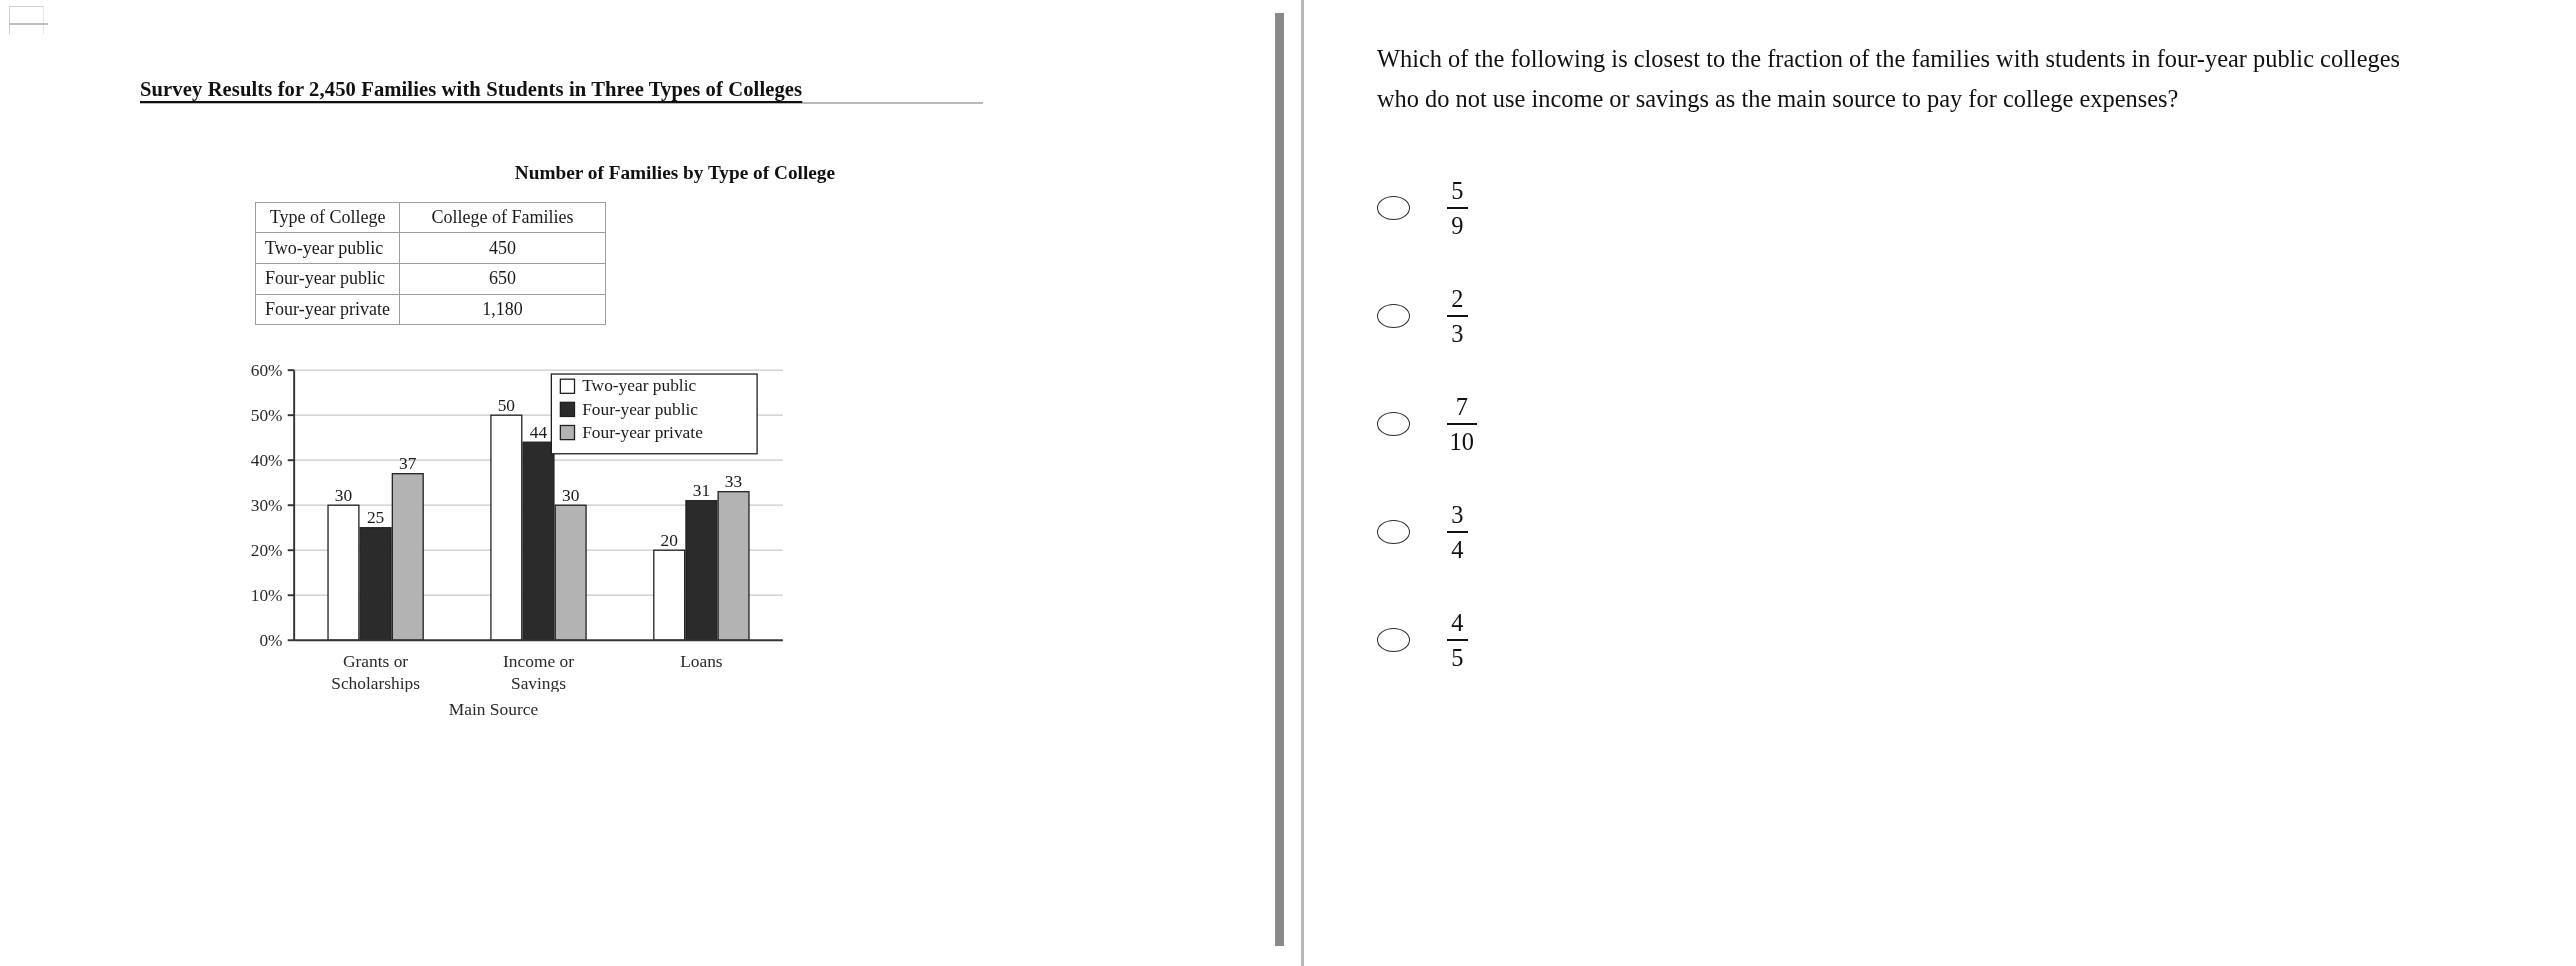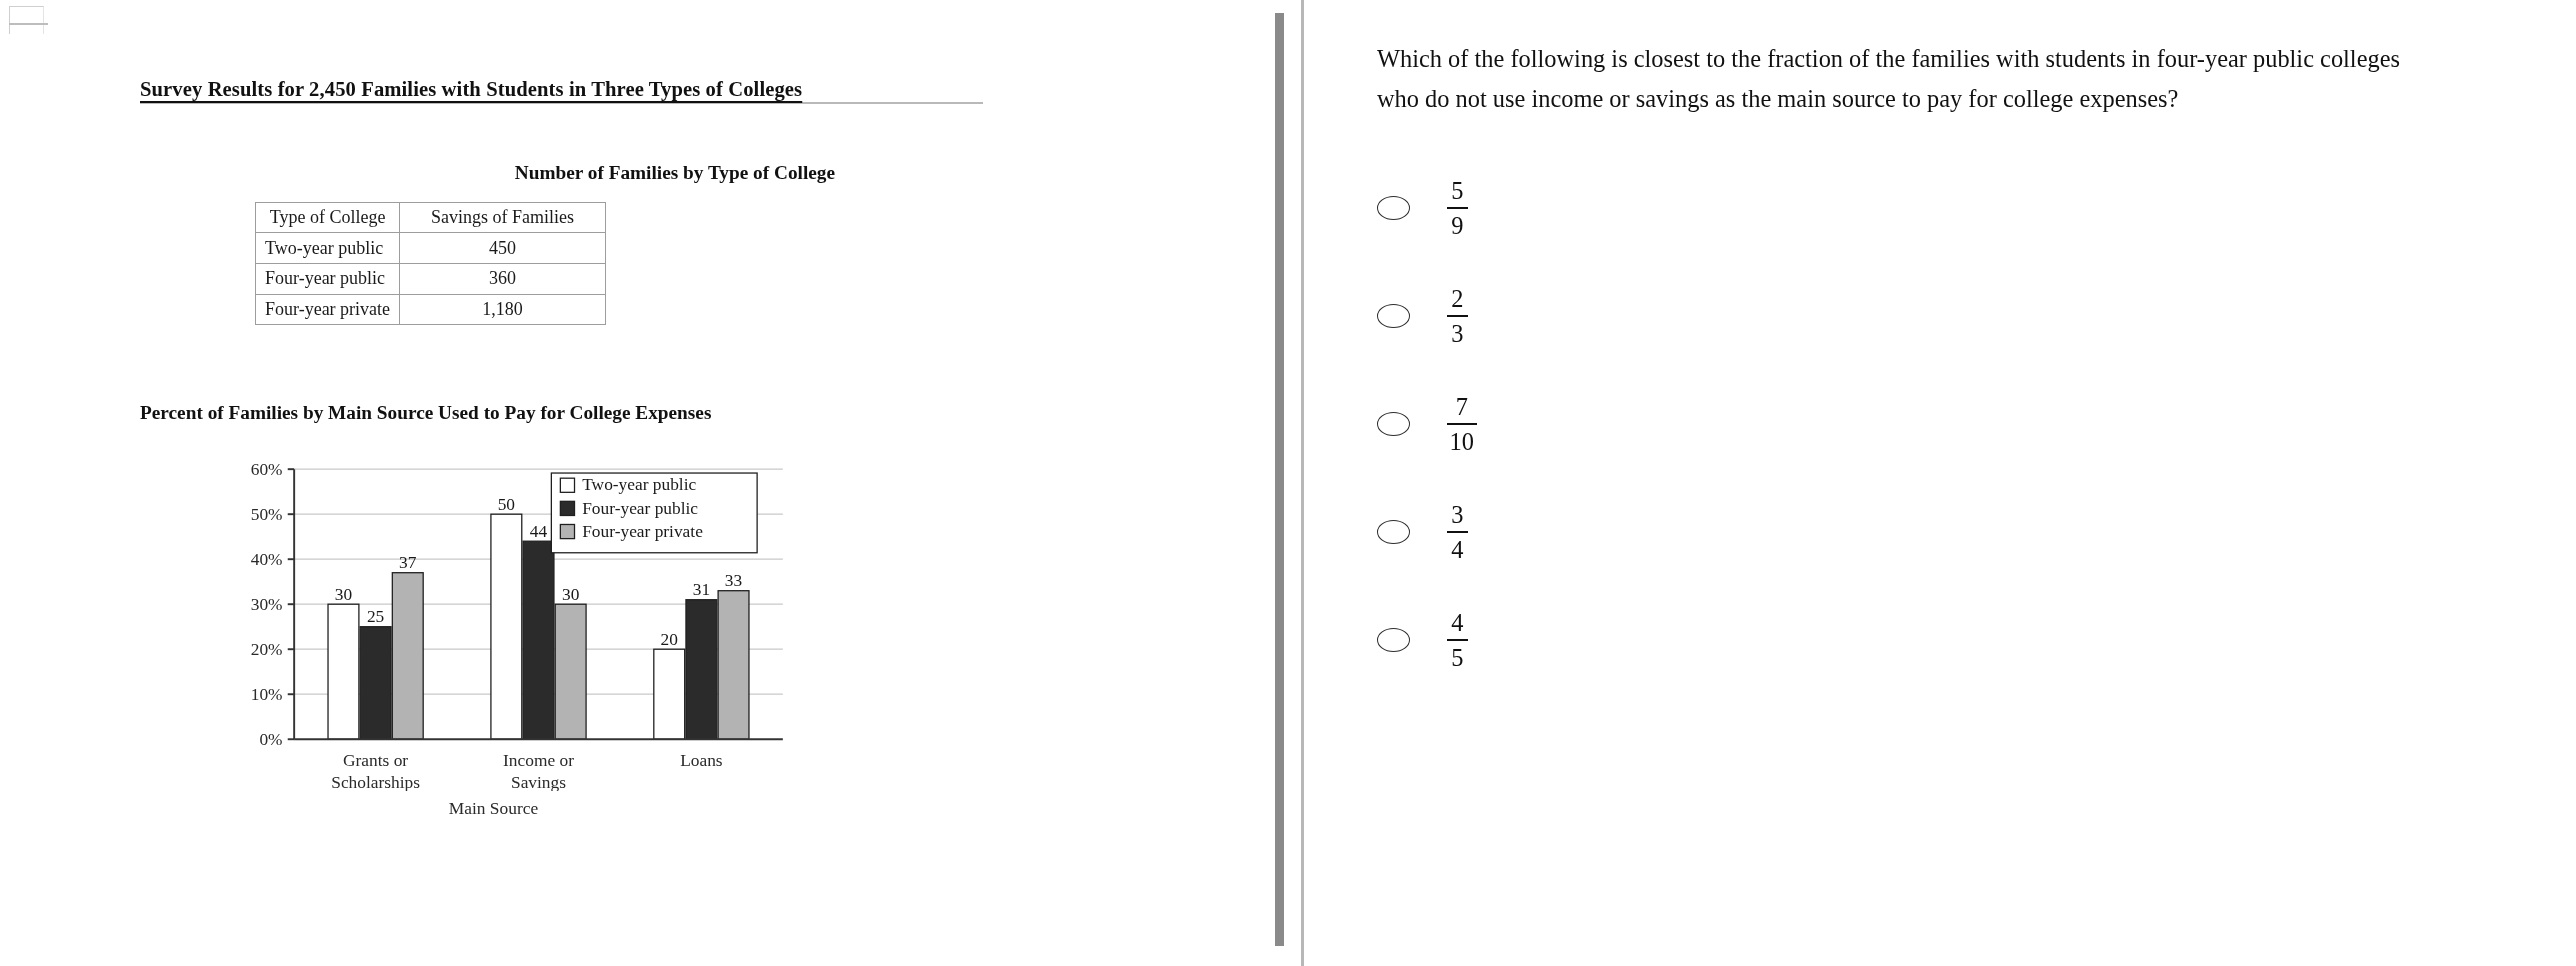--- a/index.html
+++ b/index.html
@@ -217,38 +217,37 @@
 
       <div class="stim-title">Survey Results for 2,450 Families with Students in Three Types of Colleges</div>
       <div class="stim-rule"></div>
 
       <div class="table-caption">Number of Families by Type of College</div>
 
       <table class="families">
         <tbody>
           <tr>
             <td class="head">Type of College</td>
-            <td class="head">Savings of Families</td>
+            <td class="head">College of Families</td>
           </tr>
           <tr>
             <td class="label">Two-year public</td>
             <td class="value">450</td>
           </tr>
           <tr>
             <td class="label">Four-year public</td>
-            <td class="value">360</td>
+            <td class="value">650</td>
           </tr>
           <tr>
             <td class="label">Four-year private</td>
             <td class="value">1,180</td>
           </tr>
         </tbody>
       </table>
 
-      <div class="chart-caption">Percent of Families by Main Source Used to Pay for College Expenses</div>
 
       <div class="chart-area">
         <svg class="chart-svg" width="643" height="335" viewBox="0 0 1000 520">
 
           <g id="gridlines" stroke="#c9c9c9" stroke-width="2">
               <line x1="120" y1="370" x2="880" y2="370"></line>
               <line x1="120" y1="300" x2="880" y2="300"></line>
               <line x1="120" y1="230" x2="880" y2="230"></line>
               <line x1="120" y1="160" x2="880" y2="160"></line>
               <line x1="120" y1="90" x2="880" y2="90"></line>

